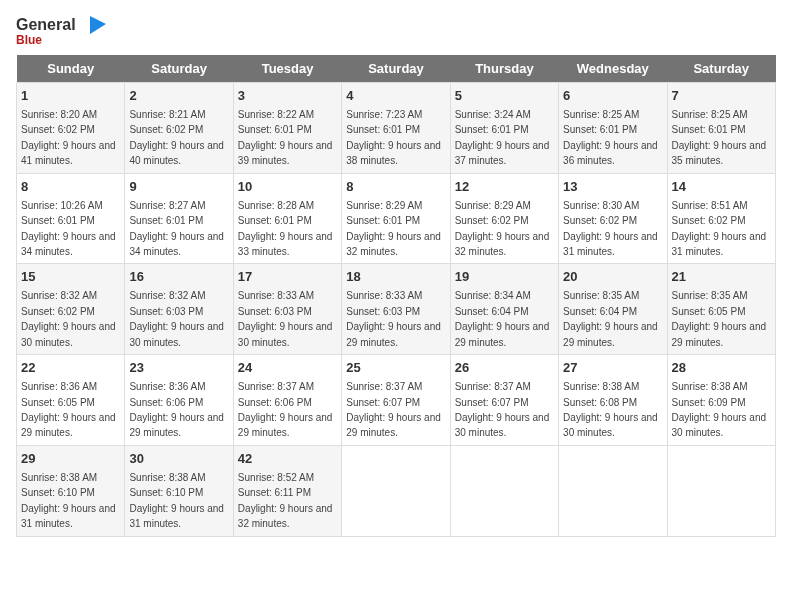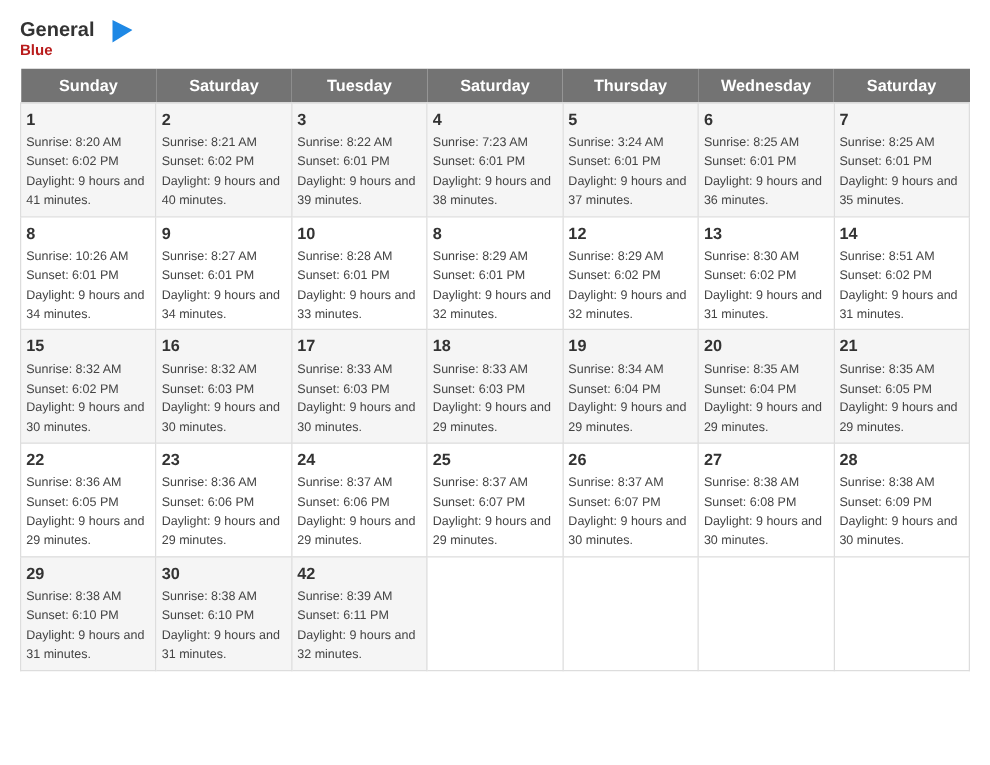--- a/index.html
+++ b/index.html
@@ -139,20 +139,20 @@
         <td><span class="day-num">23</span><span class="cell-text">Sunrise: 8:36 AM</span><br><span class="cell-text">Sunset: 6:06 PM</span><br><span class="cell-text">Daylight: 9 hours and 29 minutes.</span></td>
         <td><span class="day-num">24</span><span class="cell-text">Sunrise: 8:37 AM</span><br><span class="cell-text">Sunset: 6:06 PM</span><br><span class="cell-text">Daylight: 9 hours and 29 minutes.</span></td>
         <td><span class="day-num">25</span><span class="cell-text">Sunrise: 8:37 AM</span><br><span class="cell-text">Sunset: 6:07 PM</span><br><span class="cell-text">Daylight: 9 hours and 29 minutes.</span></td>
         <td><span class="day-num">26</span><span class="cell-text">Sunrise: 8:37 AM</span><br><span class="cell-text">Sunset: 6:07 PM</span><br><span class="cell-text">Daylight: 9 hours and 30 minutes.</span></td>
         <td><span class="day-num">27</span><span class="cell-text">Sunrise: 8:38 AM</span><br><span class="cell-text">Sunset: 6:08 PM</span><br><span class="cell-text">Daylight: 9 hours and 30 minutes.</span></td>
         <td><span class="day-num">28</span><span class="cell-text">Sunrise: 8:38 AM</span><br><span class="cell-text">Sunset: 6:09 PM</span><br><span class="cell-text">Daylight: 9 hours and 30 minutes.</span></td>
       </tr>
       <tr>
         <td><span class="day-num">29</span><span class="cell-text">Sunrise: 8:38 AM</span><br><span class="cell-text">Sunset: 6:10 PM</span><br><span class="cell-text">Daylight: 9 hours and 31 minutes.</span></td>
         <td><span class="day-num">30</span><span class="cell-text">Sunrise: 8:38 AM</span><br><span class="cell-text">Sunset: 6:10 PM</span><br><span class="cell-text">Daylight: 9 hours and 31 minutes.</span></td>
-        <td><span class="day-num">42</span><span class="cell-text">Sunrise: 8:39 AM</span><br><span class="cell-text">Sunset: 6:11 PM</span><br><span class="cell-text">Daylight: 9 hours and 32 minutes.</span></td>
+        <td><span class="day-num">42</span><span class="cell-text">Sunrise: 8:52 AM</span><br><span class="cell-text">Sunset: 6:11 PM</span><br><span class="cell-text">Daylight: 9 hours and 32 minutes.</span></td>
         <td class="empty-cell"></td>
         <td class="empty-cell"></td>
         <td class="empty-cell"></td>
         <td class="empty-cell"></td>
       </tr>
     </tbody>
 </table>
 
 </body></html>

